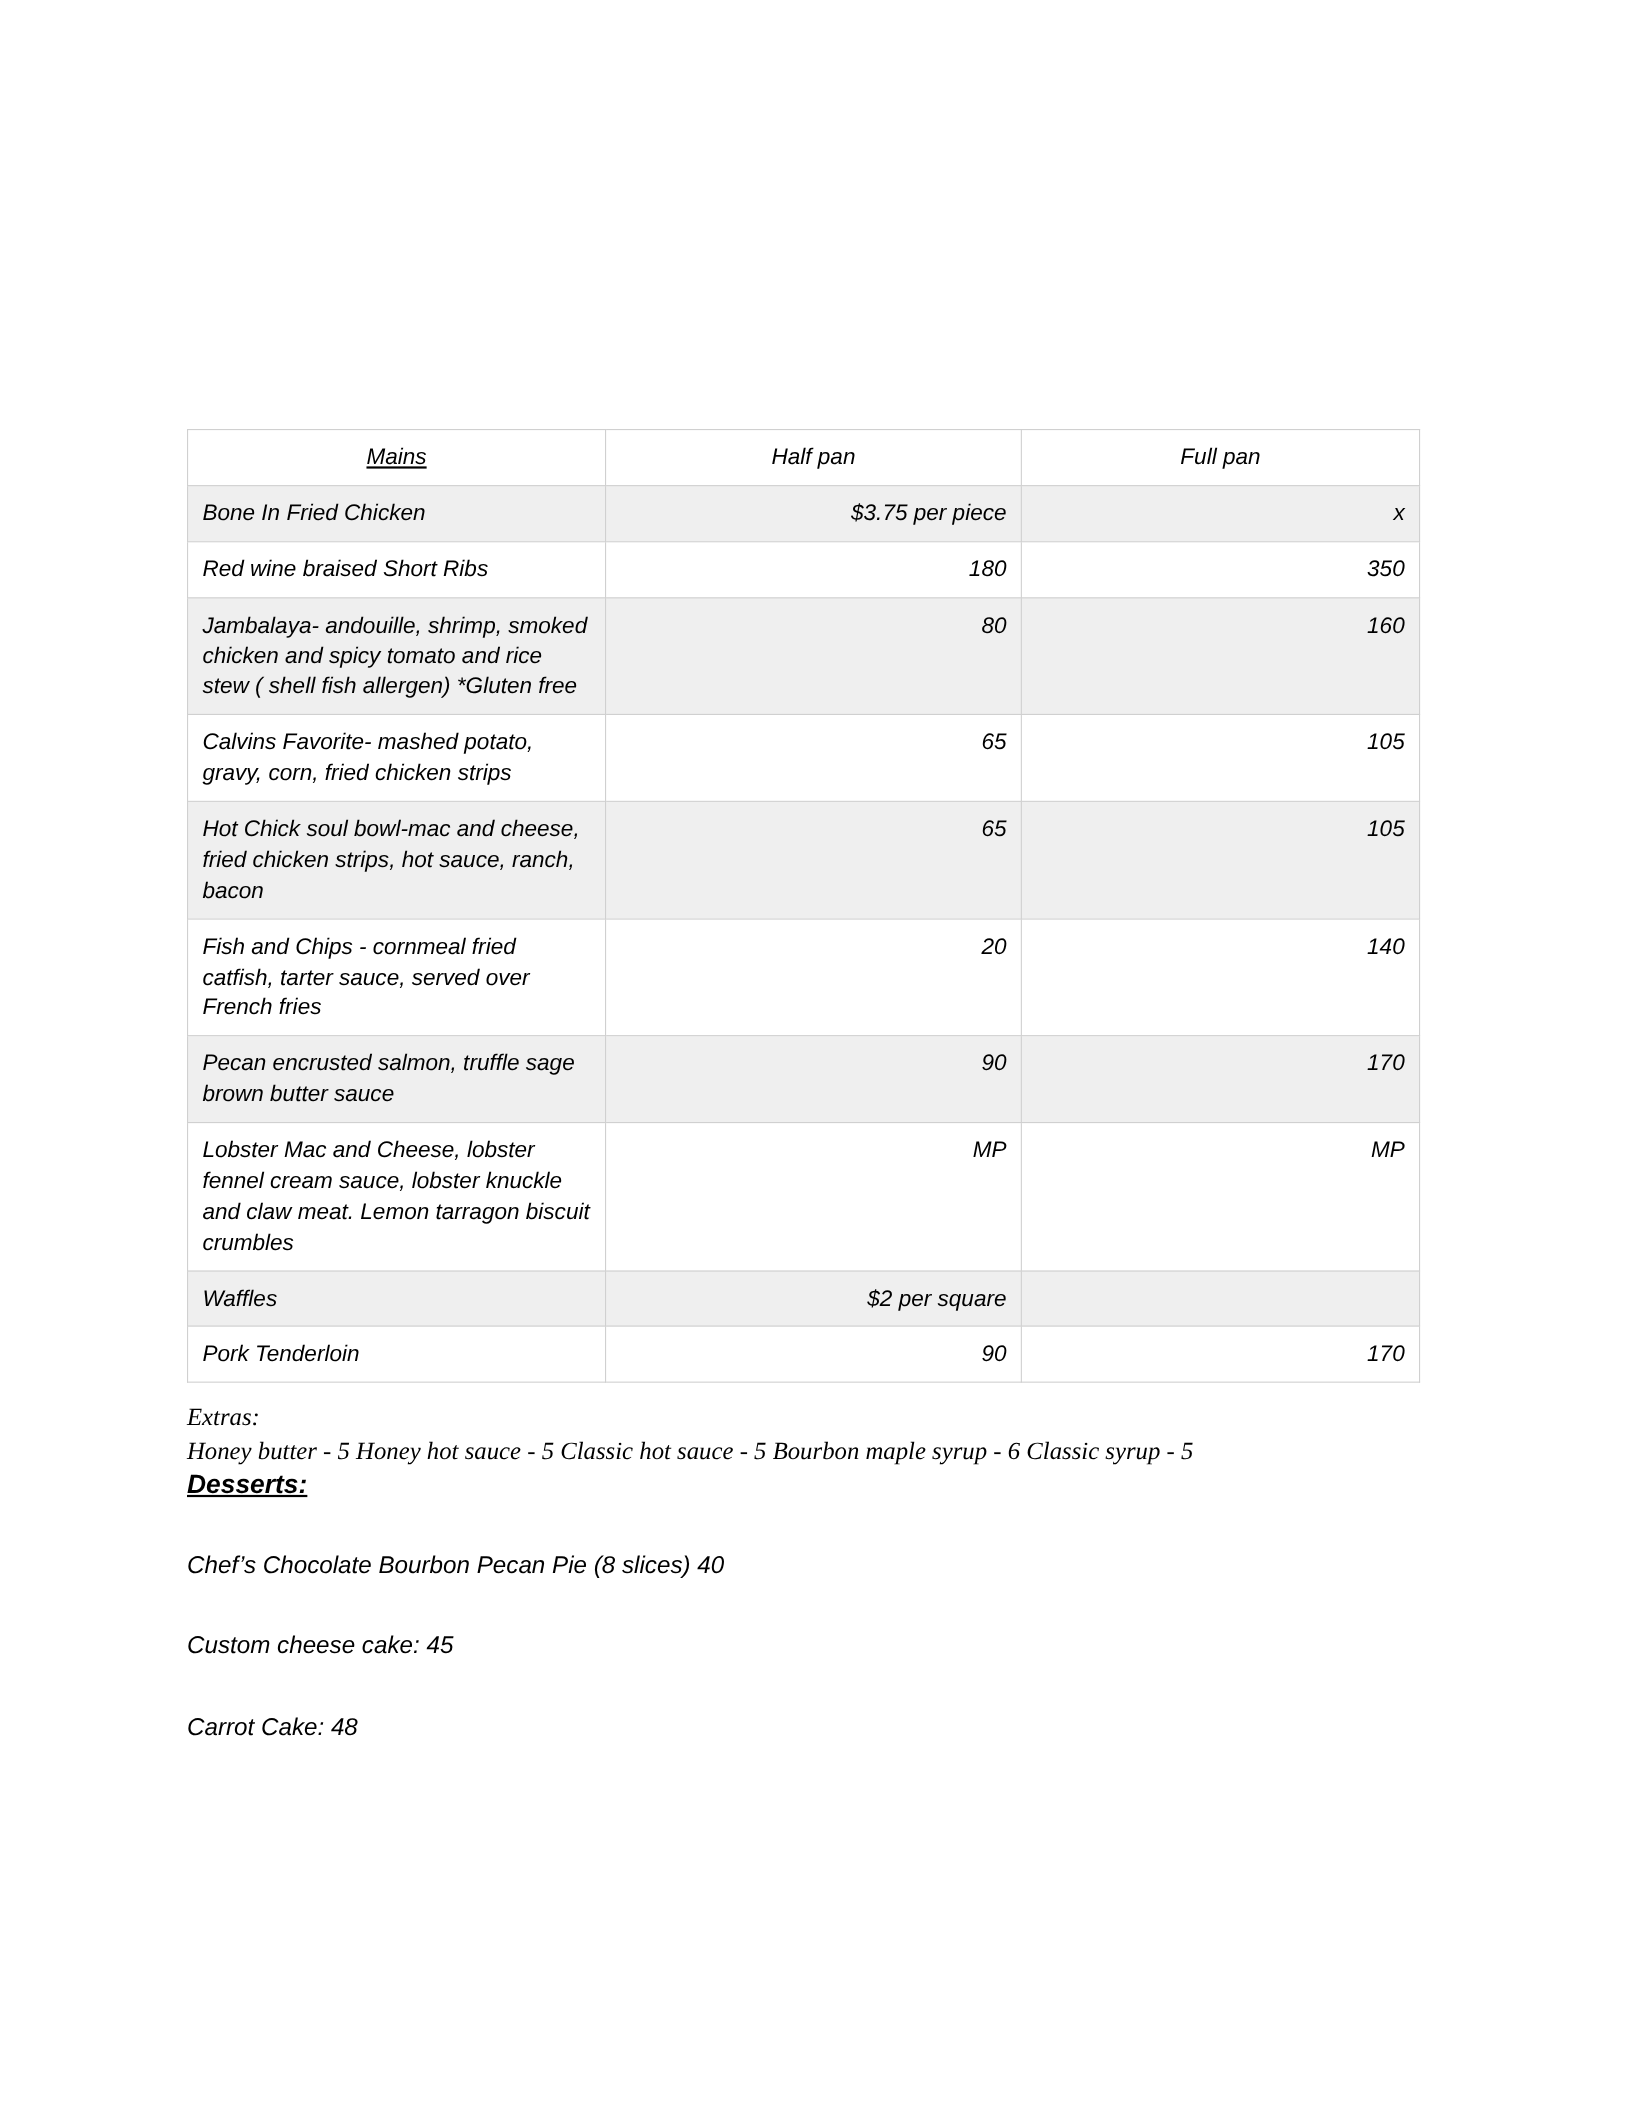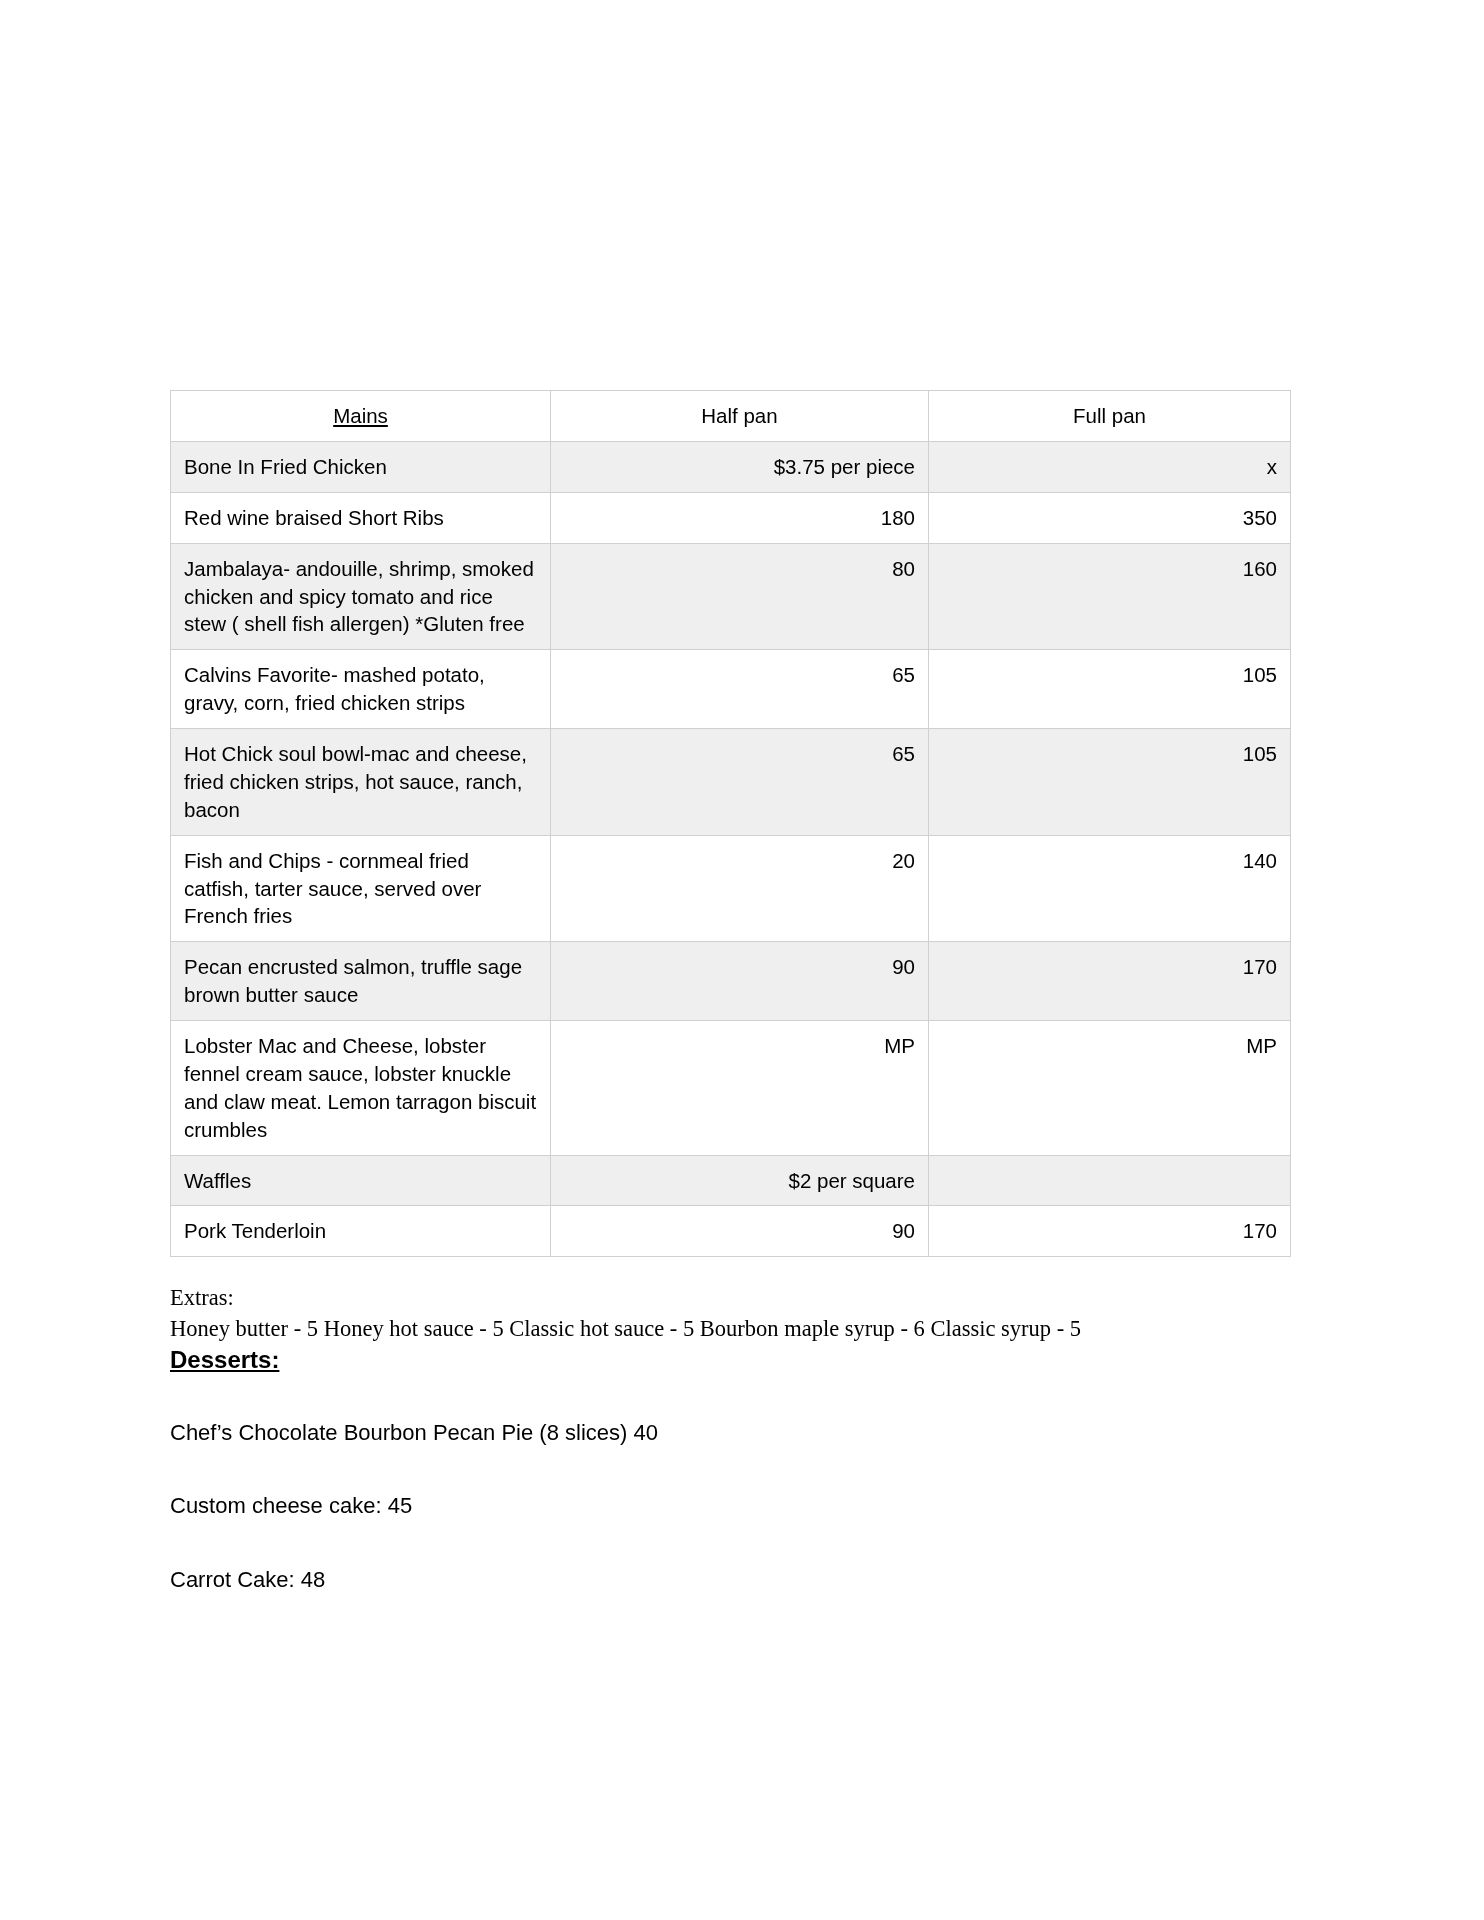--- a/index.html
+++ b/index.html
@@ -15,20 +15,21 @@
     position: relative;
     overflow: hidden;
   }
   .page {
     position: absolute;
     left: 0;
     top: 0;
     width: 1484px;
     height: 1412px;
     background: #ffffff;
+    font-style: italic;
   }
   .doc-body {
     position: absolute;
     left: 170px;
     top: 390px;
     width: 1140px;
   }
   table.menu-table {
     border-collapse: collapse;
     width: 1120px;
@@ -53,21 +54,21 @@
     text-decoration: underline;
     font-size: 21px;
   }
   .hdr-plain {
     text-align: center;
     font-size: 20.5px;
   }
   .cell-name { text-align: left; margin-left: 32px; }
   .cell-price { text-align: right; }
   .notes {
-    margin-top: 26px;
+    margin-top: 16px;
     font-size: 20.5px;
     line-height: 1.33;
   }
   .serif-line {
     font-family: "Liberation Serif", serif;
     font-size: 22.5px;
     line-height: 1.35;
   }
   .desserts-title {
     font-weight: bold;

